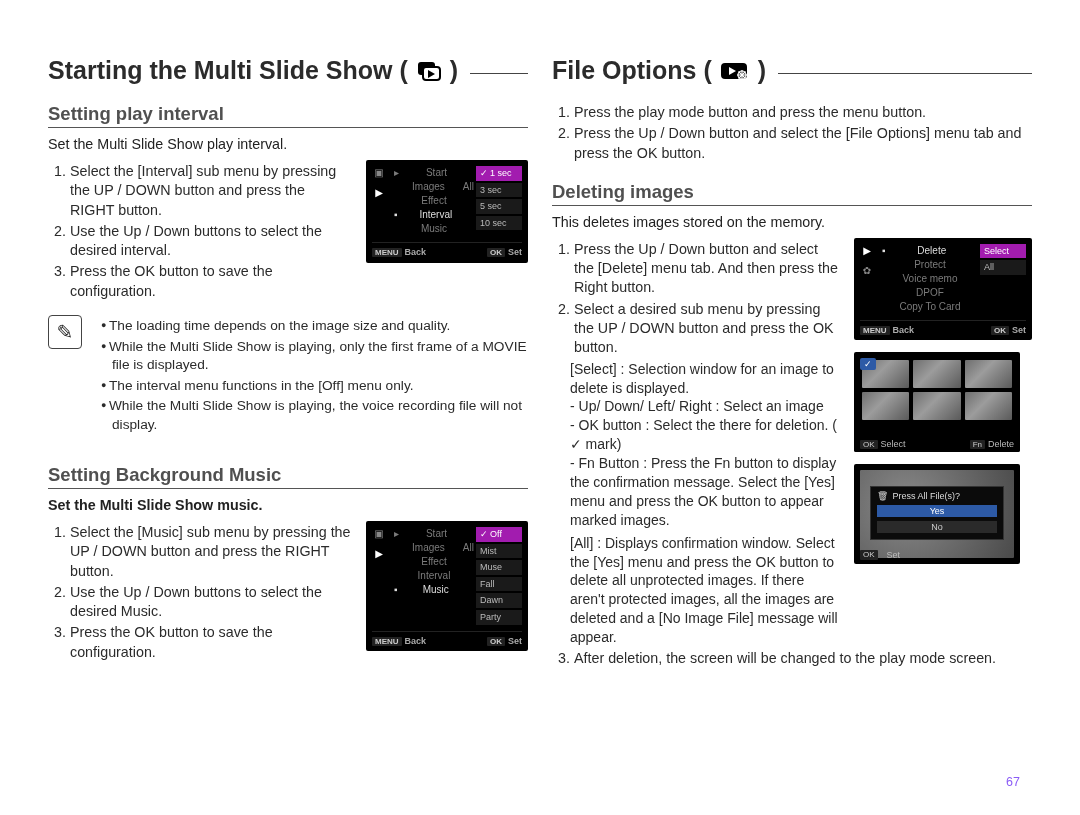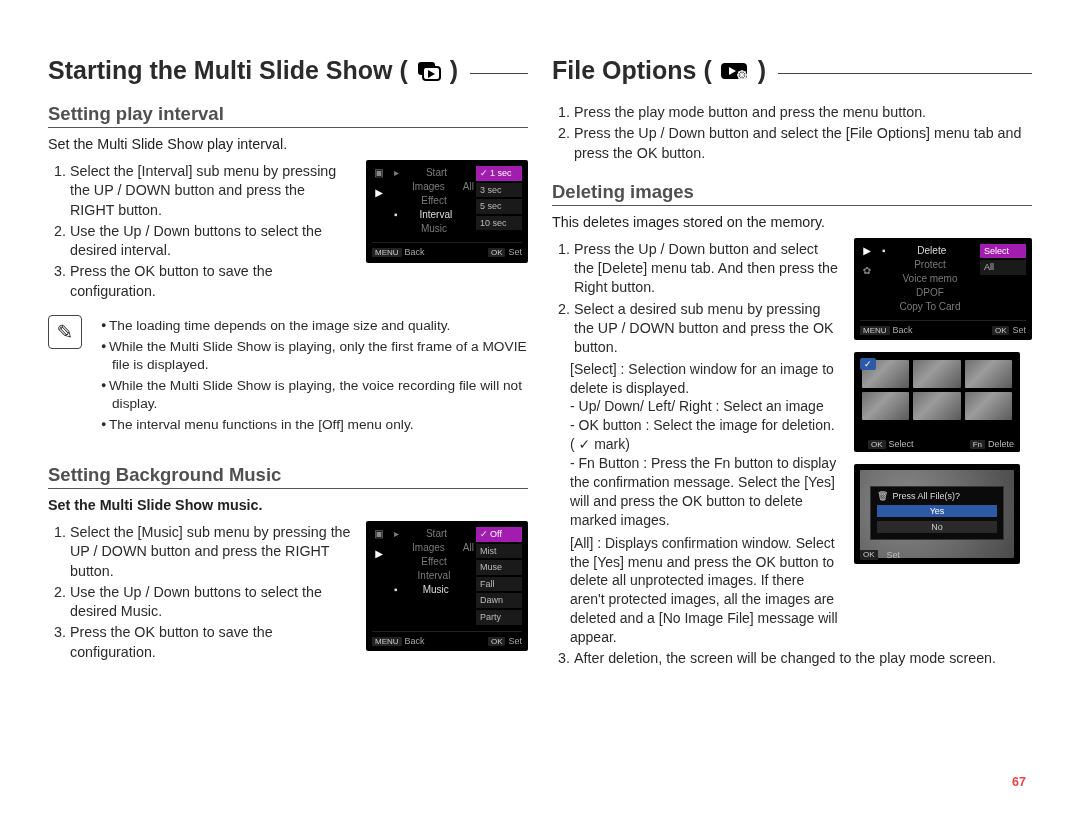--- a/index.html
+++ b/index.html
@@ -156,20 +156,21 @@
     color: #fff;
   }
   .fig-lcd .footer {
     display: flex;
     justify-content: space-between;
     color: #aaa;
     font-size: 9px;
     margin-top: 6px;
     border-top: 1px solid #222;
     padding-top: 3px;
+    font-weight: bold;
   }
   .kcap { background:#222; color:#ccc; font-size:8px; padding:0 3px; border-radius:1px; margin-right:3px;}
 
   
   .fig-photo {
     width: 166px;
     height: 100px;
     background: #000;
     border-radius: 2px;
     position: relative;
@@ -183,21 +184,21 @@
     gap: 4px;
     padding: 8px;
     height: calc(100% - 24px);
     box-sizing: border-box;
   }
   .fig-photo .thumbs div {
     background: linear-gradient(135deg,#6e6e6e,#9c9c9c 40%,#5a5a5a);
     border-radius: 1px;
   }
   .fig-photo .bar {
-    position:absolute; left:8px; right:0; bottom:0;
+    position:absolute; left:0; right:0; bottom:0;
     display:flex; justify-content:space-between;
     font-size:9px; color:#bbb; padding:3px 6px;
     background:#000;
   }
   .fig-photo .tag { position:absolute; top:6px; left:6px; background:#2d5aa6; color:#fff; font-size:9px; padding:1px 4px; border-radius:2px;}
 
   .fig-confirm {
     width: 166px;
     background:#000; color:#ddd; font-size:10px;
     border-radius:2px; padding:8px; flex:0 0 auto;
@@ -223,25 +224,25 @@
     position:absolute; left:6px; right:6px; bottom:4px;
     font-size:9px; color:#bbb; display:flex; gap:6px;
   }
 
   .right-fig-stack {
     display:flex; flex-direction:column; gap:12px;
   }
 
   .pagenum {
     position: absolute;
-    right: 54px;
+    right: 60px;
     bottom: 26px;
     font-size: 12.5px;
-    font-weight: bold;
-    color: #ef4444;
+    font-weight: normal;
+    color: #8b5cf6;
   }
 
   .sub-indent { padding-left: 18px; font-size: 14px; line-height: 1.35; }
 
 </style>
 </head>
 <body>
 
 <div class="page">
   <div class="cols">
@@ -319,22 +320,22 @@
             <span><span class="kcap">OK</span><span>Set</span></span>
           </div>
         </div>
       </div>
 
       <div class="notebox">
         <div class="icon">✎</div>
         <ul>
           <li>The loading time depends on the image size and quality.</li>
           <li>While the Multi Slide Show is playing, only the first frame of a MOVIE file is displayed.</li>
+          <li>The interval menu functions in the [Off] menu only.</li>
           <li>While the Multi Slide Show is playing, the voice recording file will not display.</li>
-          <li>The interval menu functions in the [Off] menu only.</li>
         </ul>
       </div>
 
       <div class="h2" style="margin-top:28px;">Setting Background Music</div>
       <p class="lead">Set the Multi Slide Show music.</p>
 
       <div class="row-with-fig">
         <div class="textpart body">
           <ol>
             <li>Select the [Music] sub menu by pressing the UP / DOWN button and press the RIGHT button.</li>
@@ -427,22 +428,22 @@
 
       <div class="row-with-fig">
         <div class="textpart body">
           <ol>
             <li>Press the Up / Down button and select the [Delete] menu tab. And then press the Right button.</li>
             <li>Select a desired sub menu by pressing the UP / DOWN button and press the OK button.</li>
           </ol>
           <div class="sub-indent">
             <div>[Select] : Selection window for an image to delete is displayed.</div>
             <div>- Up/ Down/ Left/ Right : Select an image</div>
-            <div>- OK button : Select the image for deletion. ( ✓ mark)</div>
-            <div>- Fn Button : Press the Fn button to display the confirmation message. Select the [Yes] will and press the OK button to delete marked images.</div>
+            <div>- OK button : Select the there for deletion. ( ✓ mark)</div>
+            <div>- Fn Button : Press the Fn button to display the confirmation message. Select the [Yes] menu and press the OK button to appear marked images.</div>
             <div style="margin-top:4px;">[All] : Displays confirmation window. Select the [Yes] menu and press the OK button to delete all unprotected images. If there aren't protected images, all the images are deleted and a [No Image File] message will appear.</div>
           </div>
         </div>
 
         <div class="right-fig-stack">
 
           <div class="fig-lcd compact">
             <div class="sidebar">
               <div class="menu">
                   <span class="msel">▶</span>

